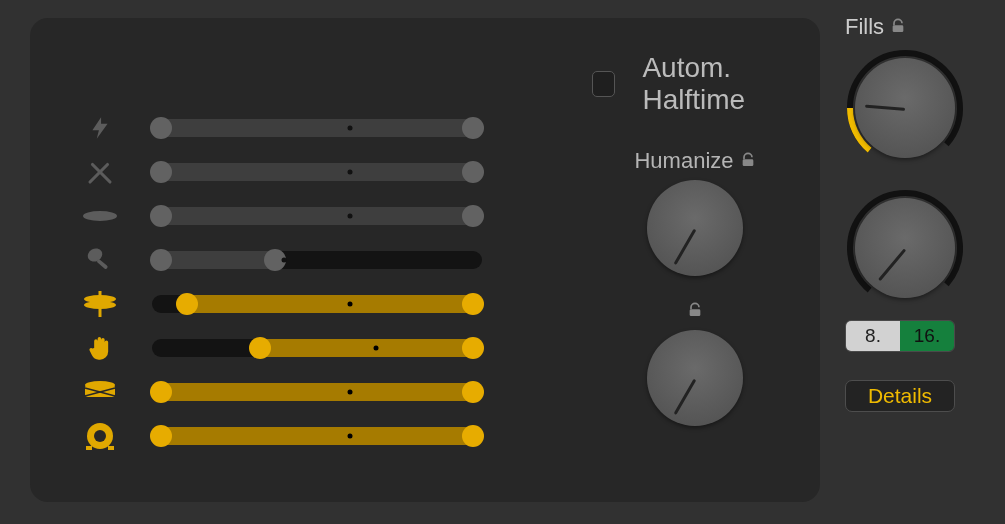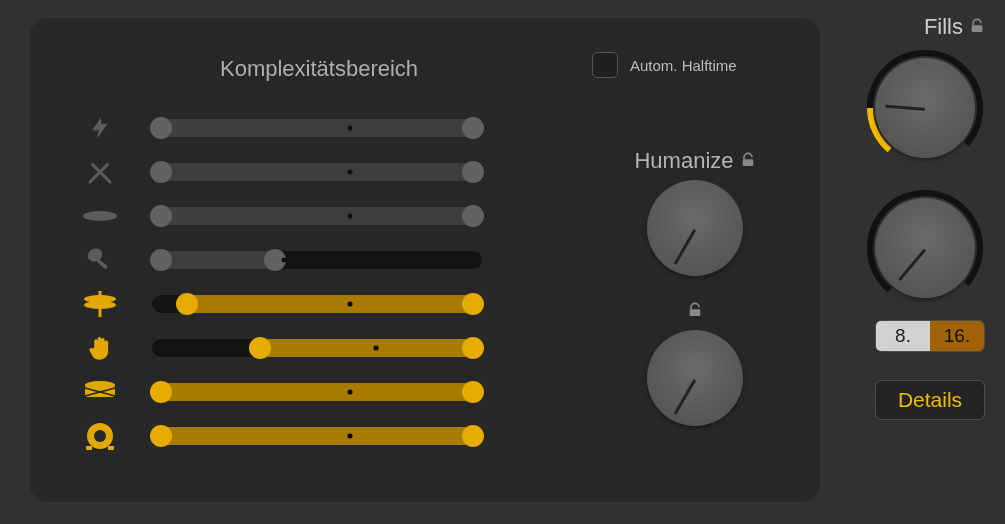--- a/index.html
+++ b/index.html
@@ -36,21 +36,21 @@
     align-items: center;
     gap: 12px;
   }
   .checkbox {
     width: 26px;
     height: 26px;
     border-radius: 5px;
     background: #1f1f1f;
     border: 1px solid #555;
   }
-  .halftime-label { font-size: 15px; color: #bbb; }
+  .halftime-label { font-size: 28px; color: #bbb; margin-left: 15px; }
 
   .rows {
     position: absolute;
     top: 88px;
     left: 50px;
     width: 420px;
   }
   .row {
     height: 44px;
     display: flex;
@@ -142,21 +142,21 @@
   }
 
   
   .sidecol {
     position: absolute;
     left: 845px;
     top: 14px;
     width: 140px;
     display: flex;
     flex-direction: column;
-    align-items: flex-end;
+    align-items: flex-start;
   }
   .side-label { font-size: 22px; color: #ccc; display: flex; align-items: center; gap: 6px; margin-bottom: 8px; }
   .arc-knob {
     width: 120px;
     height: 120px;
     position: relative;
     margin-bottom: 20px;
   }
   .arc-knob svg { position: absolute; top: 0; left: 0; }
   .arc-knob .knob {
@@ -178,42 +178,41 @@
     font-size: 19px;
     border: 1px solid #4a4a4a;
   }
   .swing-toggle .seg {
     flex: 1;
     display: flex;
     align-items: center;
     justify-content: center;
   }
   .seg-off { background: #d2d2d2; color: #222; }
-  .seg-on  { background: #a16207; color: #111; }
+  .seg-on  { background: #15803d; color: #111; }
 
   .details-btn {
     width: 110px;
-    height: 40px;
+    height: 32px;
     border-radius: 7px;
     background: #232323;
     border: 1px solid #4d4d4d;
     color: #f0bb00;
     font-size: 21px;
     display: flex;
     align-items: center;
     justify-content: center;
   }
 
   .lock-svg { width: 16px; height: 16px; }
 </style>
 </head>
 <body>
 
 <div class="panel">
-  <div class="title">Komplexitätsbereich</div>
 
   <div class="halftime-box">
     <div class="checkbox"></div>
     <div class="halftime-label">Autom. Halftime</div>
   </div>
 
   <div class="rows" id="rows">
       <div class="row">
         <div class="icon-cell">
           <svg width="26" height="30" viewBox="0 0 24 24" fill="currentColor">

